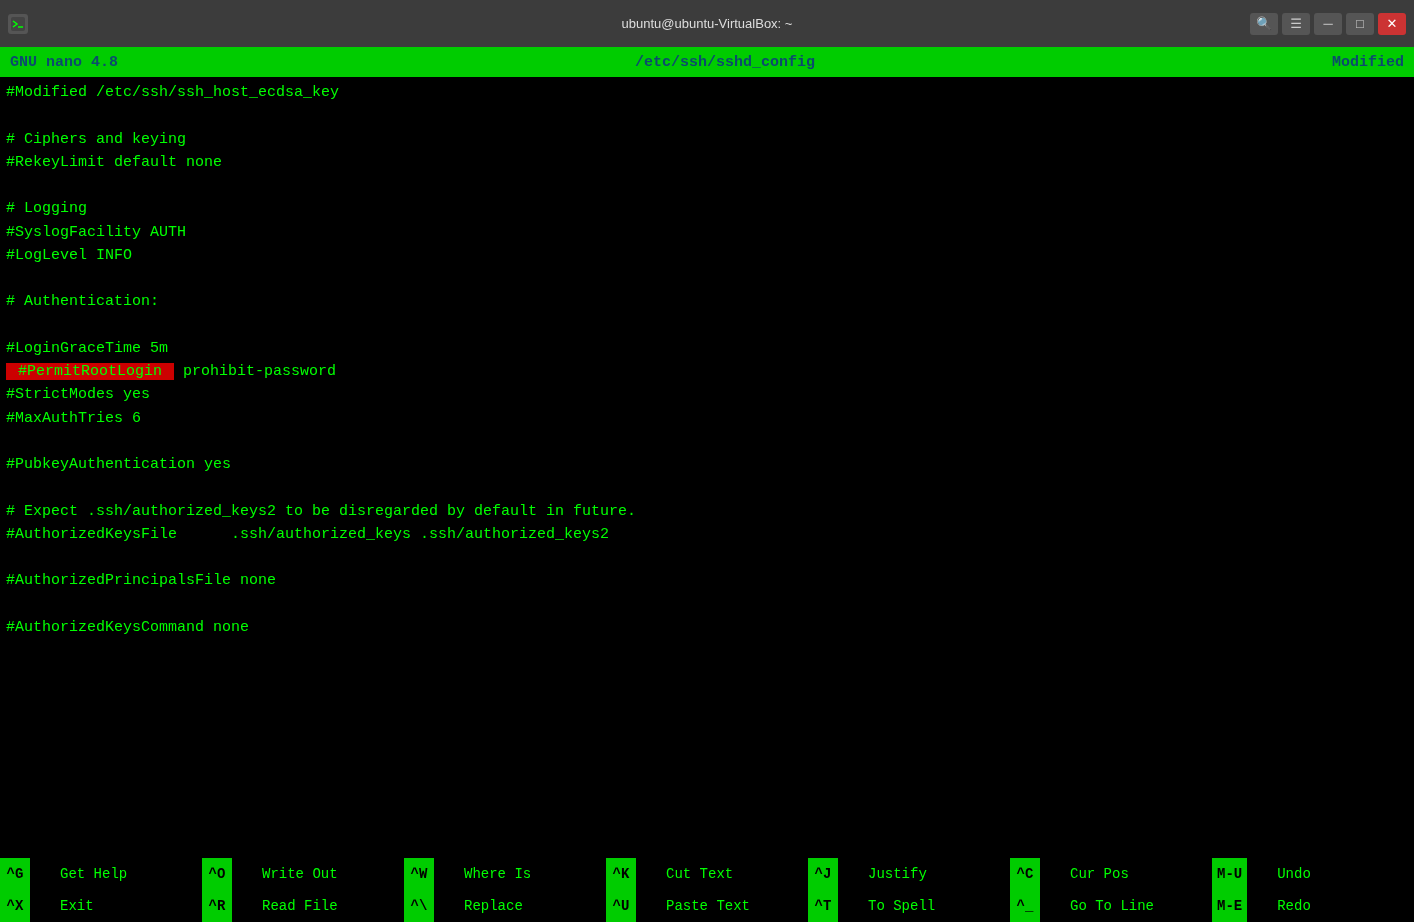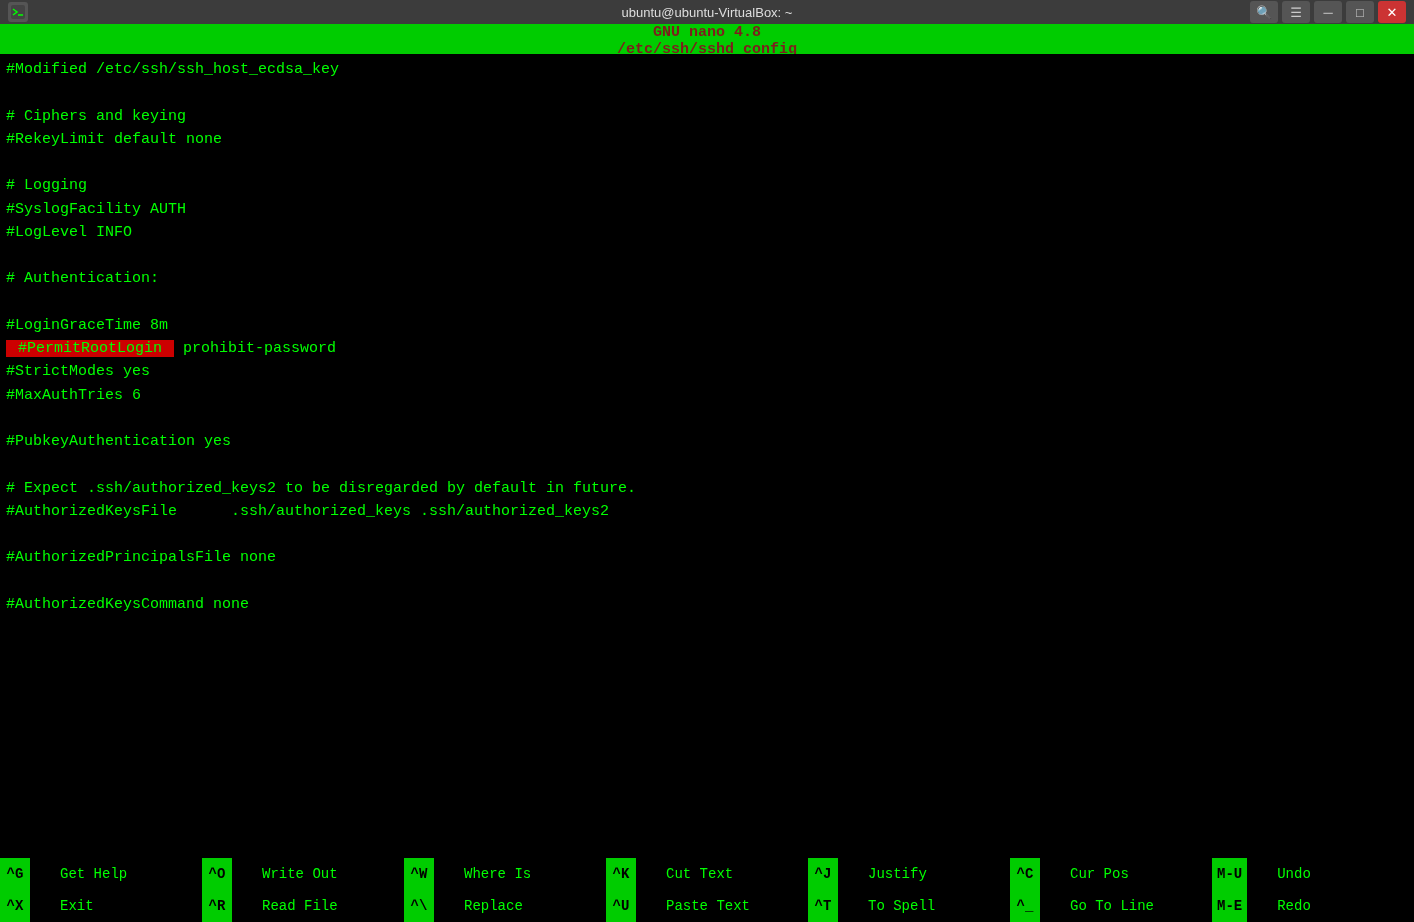--- a/index.html
+++ b/index.html
@@ -11,21 +11,21 @@
       width: 1414px;
       height: 922px;
       overflow: hidden;
       display: flex;
       flex-direction: column;
     }
 
     
     #titlebar {
       background: #3c3c3c;
-      height: 24px;
+      height: 47px;
       display: flex;
       align-items: center;
       justify-content: space-between;
       padding: 0 8px;
       flex-shrink: 0;
     }
     #titlebar-left {
       display: flex;
       align-items: center;
       gap: 6px;
@@ -65,30 +65,29 @@
       left: 50%;
       transform: translateX(-50%);
       color: #ddd;
       font-family: sans-serif;
       font-size: 13px;
     }
 
     
     #nano-header {
       background: #00cc00;
-      color: #7f1d1d;
+      color: #0c4a6e;
       height: 30px;
       display: flex;
       align-items: center;
       padding: 0 10px;
       flex-shrink: 0;
       font-weight: bold;
       font-size: 15px;
       justify-content: space-between;
-      flex-direction: column;
     }
 
     
     #editor {
       flex: 1;
       background: #000;
       padding: 4px 6px;
       overflow: hidden;
       line-height: 1.55;
     }
@@ -181,21 +180,21 @@
     <div class="line empty"> </div>
     <div class="line"># Ciphers and keying</div>
     <div class="line">#RekeyLimit default none</div>
     <div class="line empty"> </div>
     <div class="line"># Logging</div>
     <div class="line">#SyslogFacility AUTH</div>
     <div class="line">#LogLevel INFO</div>
     <div class="line empty"> </div>
     <div class="line"># Authentication:</div>
     <div class="line empty"> </div>
-    <div class="line">#LoginGraceTime 8m</div>
+    <div class="line">#LoginGraceTime 5m</div>
     <div class="line"><span class="highlighted">#PermitRootLogin</span> prohibit-password</div>
     <div class="line">#StrictModes yes</div>
     <div class="line">#MaxAuthTries 6</div>
     <div class="line empty"> </div>
     <div class="line">#PubkeyAuthentication yes</div>
     <div class="line empty"> </div>
     <div class="line"># Expect .ssh/authorized_keys2 to be disregarded by default in future.</div>
     <div class="line">#AuthorizedKeysFile      .ssh/authorized_keys .ssh/authorized_keys2</div>
     <div class="line empty"> </div>
     <div class="line">#AuthorizedPrincipalsFile none</div>

